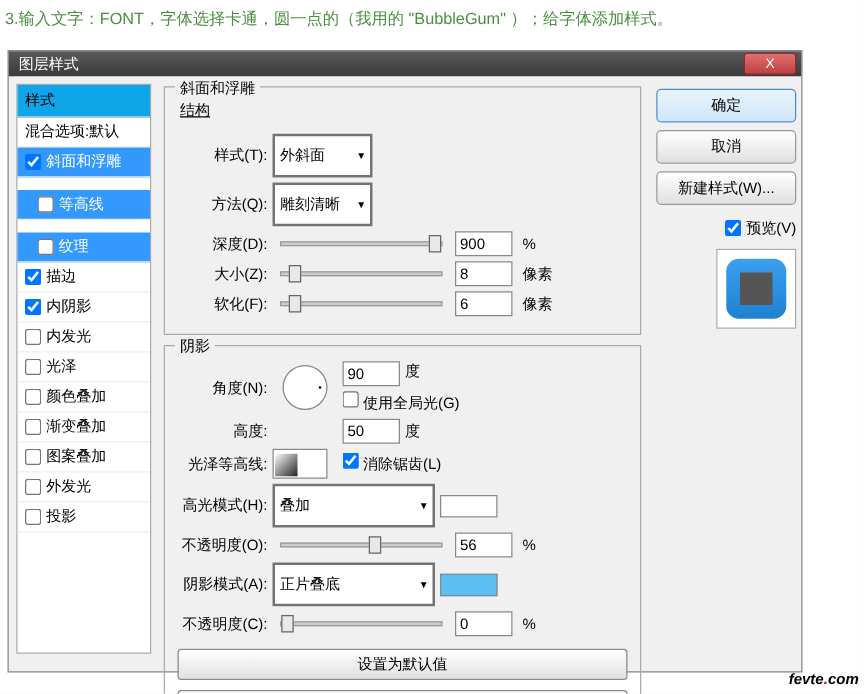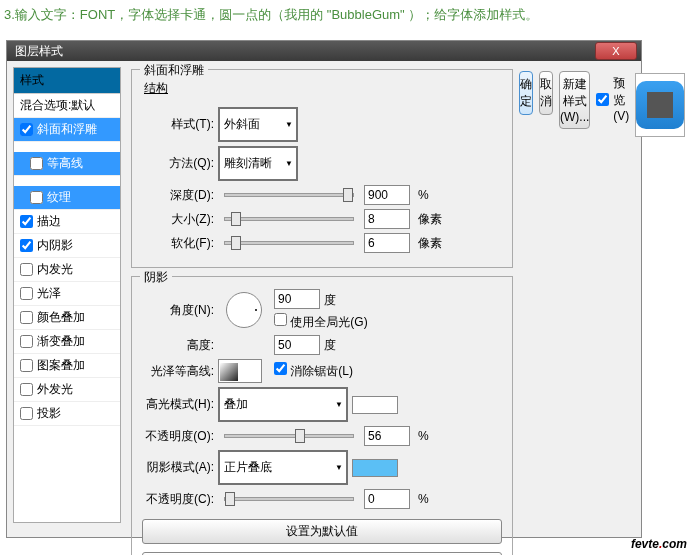--- a/index.html
+++ b/index.html
@@ -4,21 +4,21 @@
 <style>
 * { box-sizing: border-box; margin: 0; padding: 0; font-family: "Microsoft YaHei", SimSun, sans-serif; font-size: 12px; }
 body { background: #fff; width: 691px; height: 555px; position: relative; }
 .instruction { color: #4a8f3f; padding: 6px 4px; font-size: 13px; }
 .dialog { position: absolute; left: 6px; top: 40px; width: 636px; height: 498px; background: #f0f0f0; border: 1px solid #888; }
 .titlebar { height: 20px; background: linear-gradient(#5a5a5a,#3a3a3a); display: flex; align-items: center; padding: 0 4px; color: #fff; }
 .titlebar-title { flex: 1; padding-left: 4px; }
 .close-btn { width: 42px; height: 18px; background: linear-gradient(#e07070,#c04040); border: 1px solid #803030; border-radius: 3px; color: #fff; display: flex; align-items: center; justify-content: center; font-size: 11px; }
 .content { display: flex; height: calc(100% - 28px); }
 .sidebar { width: 108px; border: 1px solid #aaa; margin: 6px; background: #fff; }
-.sidebar-header { border-bottom: 1px solid #ccc; padding: 4px 6px; background: #0369a1; }
+.sidebar-header { border-bottom: 1px solid #ccc; padding: 4px 6px; background: #0ea5e9; }
 .sidebar-item { padding: 3px 6px; display: flex; align-items: center; gap: 4px; border-bottom: 1px solid #eee; }
 .sidebar-item.selected { background: #3399ff; color: #fff; }
 .sidebar-item.indent { padding-left: 16px; margin-top: 10px; }
 .sidebar-item input[type=checkbox] { width: 13px; height: 13px; }
 .main { flex: 1; padding: 8px 4px; display: flex; gap: 6px; }
 .panels { flex: 1; }
 .fieldset { border: 1px solid #aaa; margin-bottom: 8px; padding: 8px 10px 10px; position: relative; }
 .legend { position: absolute; top: -8px; left: 8px; background: #f0f0f0; padding: 0 4px; }
 .sub-legend { padding: 2px 0 6px 2px; text-decoration: underline; }
 .row { display: flex; align-items: center; margin: 4px 0; gap: 4px; }
@@ -30,21 +30,21 @@
 .num-input { width: 46px; height: 20px; border: 1px solid #888; background: #fff; padding: 0 3px; }
 .unit { margin-left: 4px; }
 .radio-group { display: flex; gap: 10px; align-items: center; }
 .angle-picker { width: 36px; height: 36px; border: 1px solid #888; border-radius: 50%; background: #fff; position: relative; margin: 0 8px; }
 .angle-picker::after { content: ""; position: absolute; width: 2px; height: 2px; background: #000; left: 28px; top: 16px; border-radius: 50%; }
 .contour { width: 44px; height: 24px; border: 1px solid #888; background: #fff; display: flex; align-items: flex-end; padding: 1px; }
 .contour::after { content: ""; width: 18px; height: 18px; background: linear-gradient(135deg,#fff,#222); }
 .color-swatch { width: 46px; height: 18px; border: 1px solid #888; }
 .btn-row { display: flex; gap: 8px; justify-content: center; margin-top: 10px; flex-direction: column; }
 .btn { border: 1px solid #888; background: linear-gradient(#fff,#e0e0e0); padding: 3px 12px; border-radius: 3px; min-width: 90px; text-align: center; }
-.right-col { width: 118px; display: flex; flex-direction: row; gap: 6px; align-items: flex-start; padding-top: 2px; }
+.right-col { width: 118px; display: flex; flex-direction: column; gap: 6px; align-items: flex-end; padding-top: 2px; }
 .btn-r { width: 112px; border: 1px solid #4a90d0; background: linear-gradient(#eaf4fd,#cfe6fa); padding: 4px 0; border-radius: 4px; text-align: center; }
 .btn-r.plain { border: 1px solid #999; background: linear-gradient(#fff,#e0e0e0); }
 .preview-check { display: flex; align-items: center; gap: 4px; margin-top: 4px; }
 .preview-box { width: 64px; height: 64px; background: #fff; border: 1px solid #aaa; display: flex; align-items: center; justify-content: center; margin-top: 2px; }
 .preview-swatch { width: 48px; height: 48px; border-radius: 10px; background: linear-gradient(#3aa0f0,#2080d0); display: flex; align-items: center; justify-content: center; }
 .preview-swatch::after { content: ""; width: 26px; height: 26px; background: #555; }
 .watermark { position: absolute; right: 4px; bottom: 2px; font-weight: bold; font-style: italic; font-size: 20px; }
 .watermark .dot { color: #c00; }
 </style>
 </head>
@@ -152,21 +152,21 @@
             <span class="unit">像素</span>
           </div>
         </div>
 
         <div class="fieldset">
           <div class="legend">阴影</div>
           <div class="row">
             <span class="row-label">角度(N):</span>
             <div class="angle-picker"></div>
             <div style="display:flex;flex-direction:column;gap:4px">
-              <div style="display:flex;align-items:flex-end;gap:4px">
+              <div style="display:flex;align-items:flex-start;gap:4px">
                 <input class="num-input" value="90" style="">
                 <span>度</span>
               </div>
               <label><input type="checkbox" style=""> <span>使用全局光(G)</span></label>
             </div>
           </div>
           <div class="row">
             <span class="row-label">高度:</span>
             <span style="width:52px"></span>
             <input class="num-input" value="50" style="">

